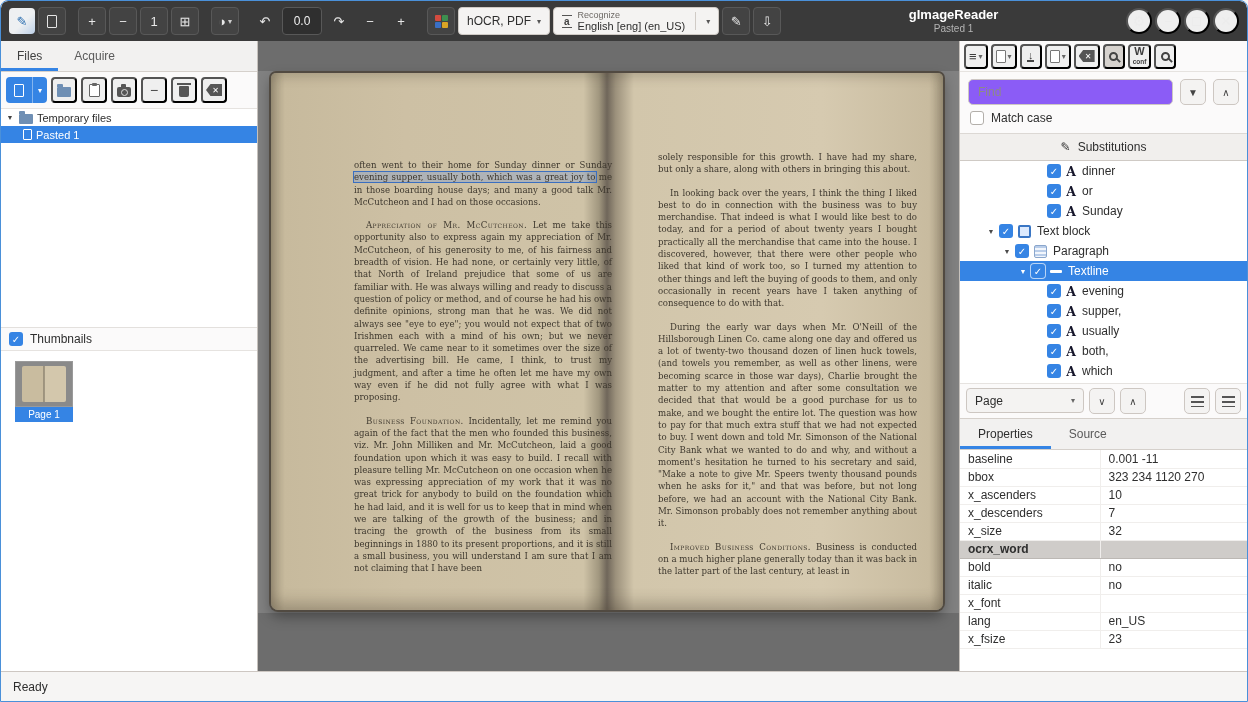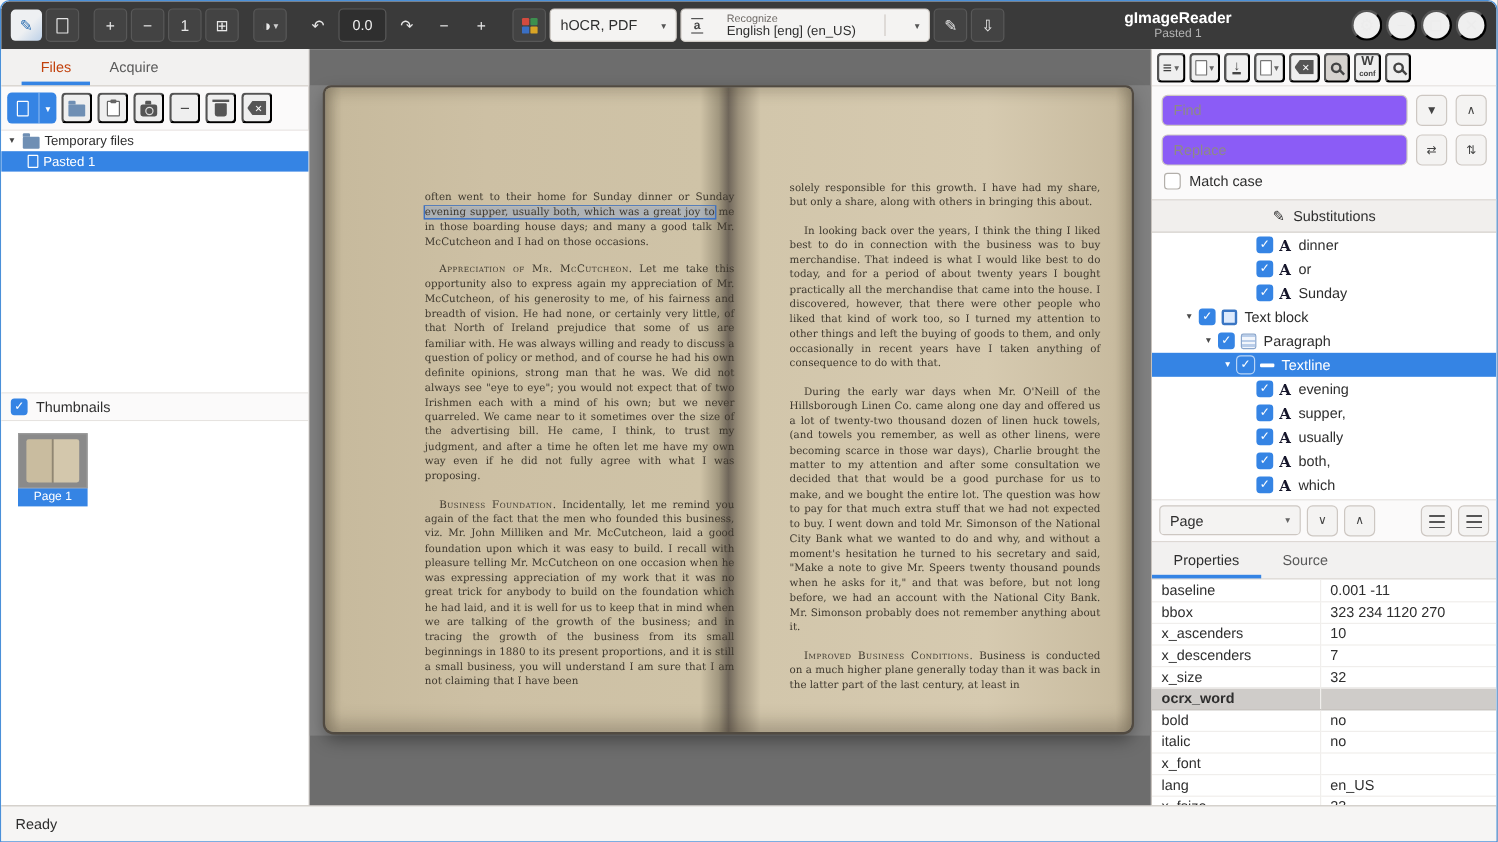--- a/index.html
+++ b/index.html
@@ -9,21 +9,21 @@
 
   
   .titlebar {height:40px;background:#3a3a3a;display:flex;align-items:center;padding:0 8px;gap:3px;flex-shrink:0;border-radius:7px 7px 0 0;}
   .tb-sep {width:6px;flex-shrink:0;}
   .tb-btn {height:28px;min-width:28px;display:inline-flex;align-items:center;justify-content:center;gap:2px;
            background:#434343;border:1px solid #585858;border-radius:4px;color:#e8e8e8;font-size:13px;padding:0 4px;flex-shrink:0;}
   .tb-btn.flat {background:transparent;border-color:transparent;}
   .tb-spin {height:28px;min-width:40px;background:#2f2f2f;border:1px solid #585858;border-radius:4px;color:#efefef;
             display:inline-flex;align-items:center;justify-content:center;font-size:12px;padding:0 6px;}
   .tb-combo {height:28px;background:#f4f3f2;color:#2e2e2e;border-radius:4px;display:inline-flex;align-items:center;
-             padding:0 8px;gap:20px;font-size:12px;border:1px solid #cfcac5;flex-shrink:0;}
+             padding:0 8px;gap:6px;font-size:12px;border:1px solid #cfcac5;flex-shrink:0;}
   .dd {font-size:8px;color:#666;}
   .tb-combo .dd {color:#555;}
   .tb-btn .dd {color:#cfcfcf;}
   .rec-text {display:flex;flex-direction:column;align-items:flex-start;line-height:1.15;}
   .rec-text .l1 {font-size:9px;color:#6e6a66;}
   .rec-text .l2 {font-size:11px;color:#2e2e2e;}
   .rec-div {width:1px;height:18px;background:#d0cbc6;margin:0 4px;}
   .tb-title {margin-left:auto;margin-right:auto;text-align:center;line-height:1.25;}
   .tb-title .t1 {color:#fff;font-weight:bold;font-size:13px;}
   .tb-title .t2 {color:#b4b4b4;font-size:10px;}
@@ -55,21 +55,21 @@
   .icn-lang i {display:block;border-radius:1px;}
   .icn-lines {width:13px;height:11px;background:repeating-linear-gradient(180deg,#555 0 2px,transparent 2px 5px);display:inline-block;}
 
   
   .main {flex:1;display:flex;min-height:0;}
 
   
   .left-panel {width:257px;flex-shrink:0;background:#fbfafa;border-right:1px solid #c6c1bc;display:flex;flex-direction:column;}
   .lp-tabs {display:flex;background:#f2f1f0;border-bottom:1px solid #d5d0cb;}
   .lp-tab {padding:8px 16px 5px;color:#5a5a5a;border-bottom:3px solid transparent;}
-  .lp-tab.active {color:#c2410c;border-bottom-color:#3584e4;margin-left:17px;}
+  .lp-tab.active {color:#404040;border-bottom-color:#3584e4;}
   .lp-toolbar {display:flex;align-items:center;gap:4px;padding:5px 5px;border-bottom:1px solid #e6e3e0;}
   .split-btn {display:inline-flex;background:#3584e4;border-radius:4px;color:#fff;overflow:hidden;height:26px;}
   .split-main {width:26px;display:flex;align-items:center;justify-content:center;}
   .split-arrow {width:15px;display:flex;align-items:center;justify-content:center;border-left:1px solid rgba(255,255,255,.4);font-size:8px;}
   .lp-tool {width:26px;height:26px;display:inline-flex;align-items:center;justify-content:center;color:#4a4a4a;font-size:14px;border-radius:4px;}
   .file-tree {background:#fff;height:219px;font-size:11px;border-bottom:1px solid #e3e0dd;}
   .ftree-row {height:17px;display:flex;align-items:center;gap:4px;padding-left:4px;}
   .ftree-row.sel {background:#3584e4;color:#fff;}
   .ftree-row .exp8 {width:10px;font-size:7px;color:#444;text-align:center;}
   .page-ico {width:9px;height:11px;background:#fff;border:1px solid #8aa4c8;display:inline-block;border-radius:1px;}
@@ -336,29 +336,20 @@
     <div class="search-area">
       <div class="srow">
         <input placeholder="Find" style="">
         <button class="sbtn">
             <span>▼</span>
           </button>
         <button class="sbtn">
             <span>∧</span>
           </button>
       </div>
-      <div class="srow">
-        <input placeholder="Replace" style="">
-        <button class="sbtn">
-            <span>⇄</span>
-          </button>
-        <button class="sbtn">
-            <span>⇅</span>
-          </button>
-      </div>
     </div>
     <div class="match-row">
       <span class="cbx off"></span>
       <span>Match case</span>
     </div>
     <div class="subs-btn">
       <span>✎</span>
       <span>Substitutions</span>
     </div>
     <div class="hocr-tree">

